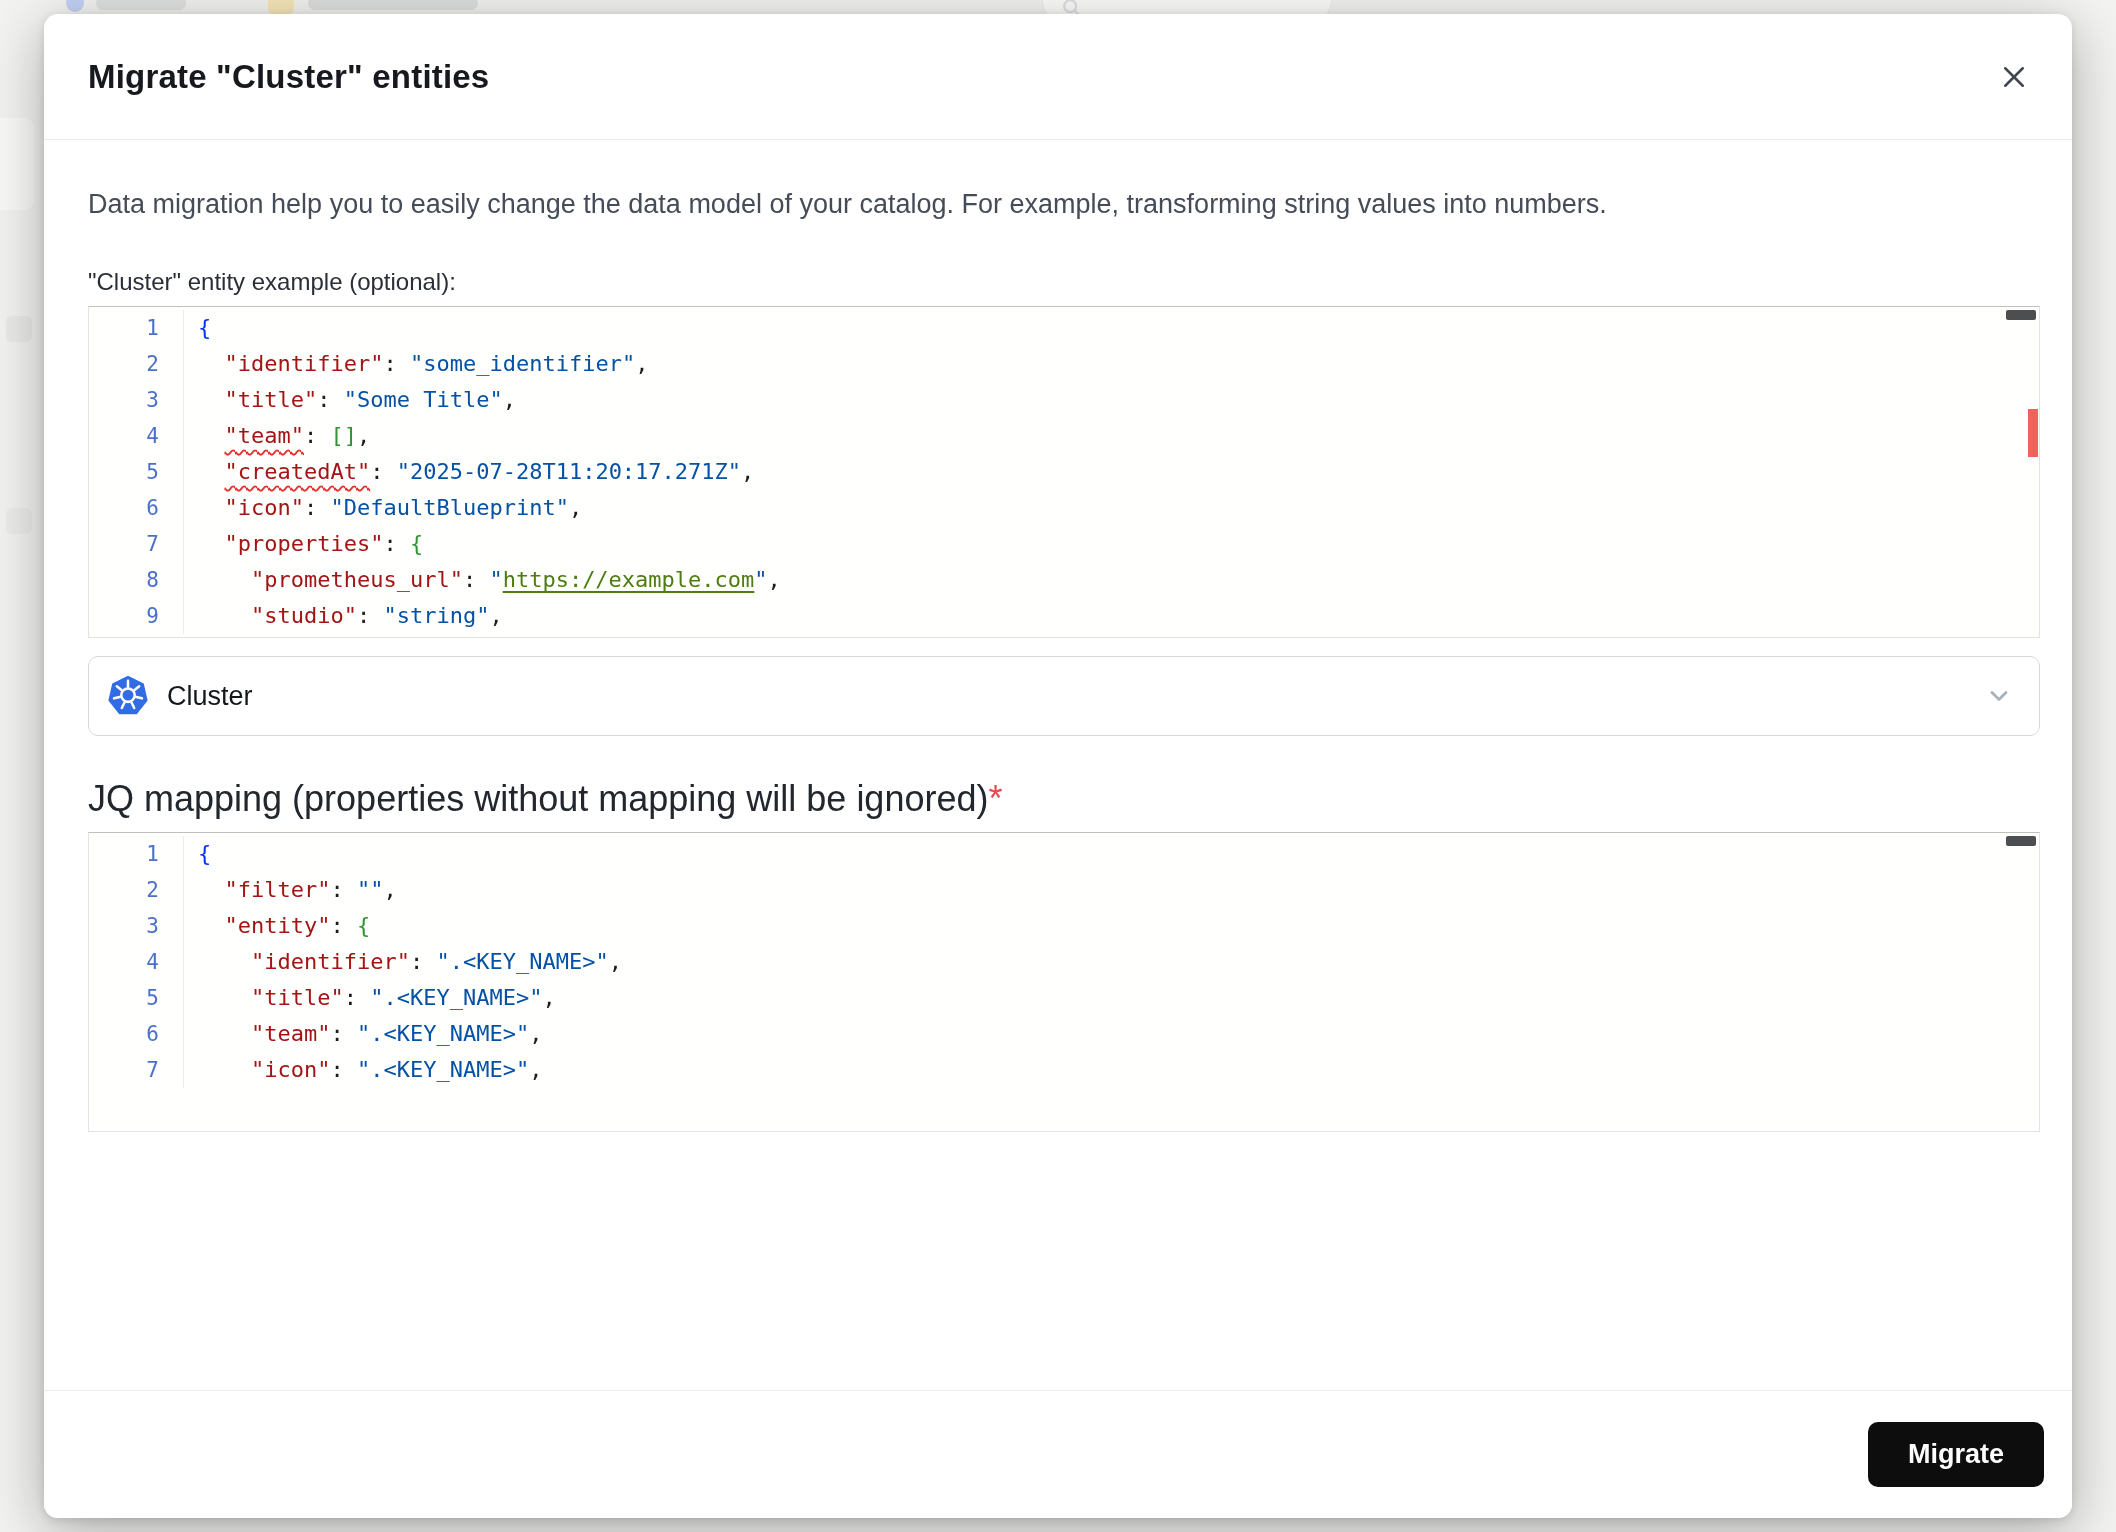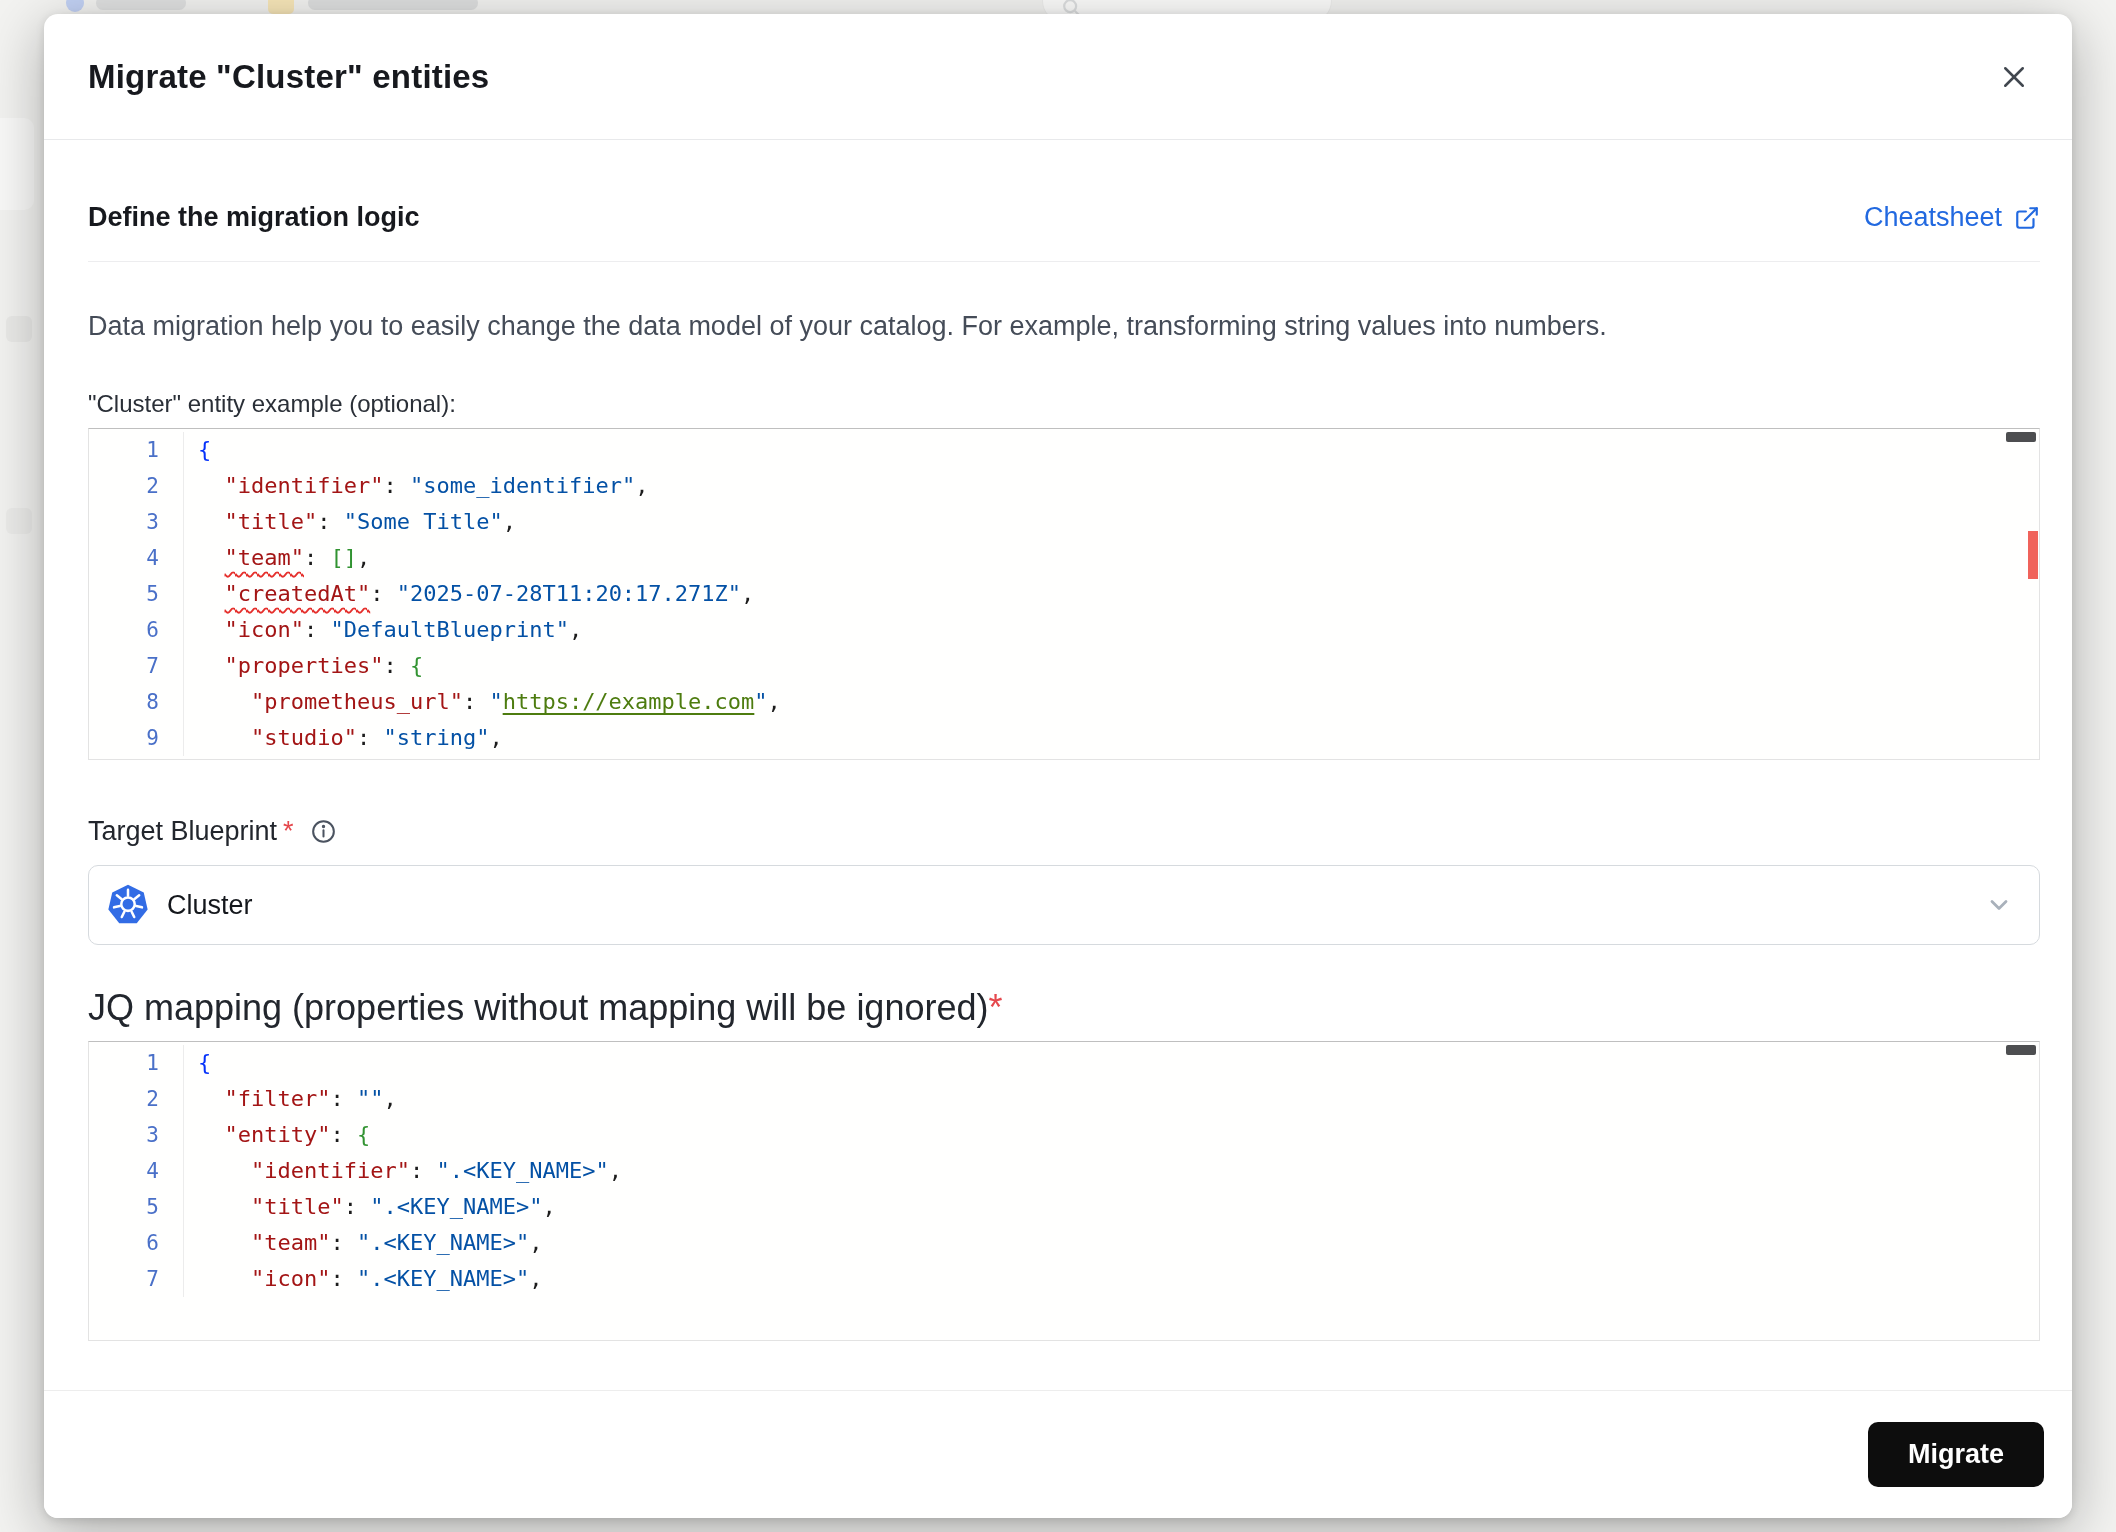--- a/index.html
+++ b/index.html
@@ -135,31 +135,20 @@
     <button class="close-btn">
       <svg width="30" height="30" viewBox="0 0 24 24" fill="none" stroke="#41474f" stroke-width="2" stroke-linecap="round">
         <line x1="5" y1="5" x2="19" y2="19"></line>
           <line x1="19" y1="5" x2="5" y2="19"></line>
       </svg>
     </button>
   </div>
 
   <div class="modal-body">
 
-    <div class="section-row">
-      <div class="section-heading">Define the migration logic</div>
-      <a class="cheatsheet-link">
-        <span>Cheatsheet</span>
-        <svg width="26" height="26" viewBox="0 0 24 24" fill="none" stroke="#2269e0" stroke-width="2" stroke-linecap="round" stroke-linejoin="round">
-          <path d="M18 13v6a2 2 0 0 1-2 2H5a2 2 0 0 1-2-2V8a2 2 0 0 1 2-2h6"></path>
-          <polyline points="15 3 21 3 21 9"></polyline>
-          <line x1="10" y1="14" x2="21" y2="3"></line>
-        </svg>
-      </a>
-    </div>
 
     <p class="desc">Data migration help you to easily change the data model of your catalog. For example, transforming string values into numbers.</p>
 
     <div class="code-label">"Cluster" entity example (optional):</div>
 
     <div class="editor">
       <div class="code-lines">
           <div class="line">
             <span class="ln">1</span>
             <span class="line-code"><span class="tk-b">{</span></span>
@@ -194,31 +183,20 @@
           </div>
           <div class="line">
             <span class="ln">9</span>
             <span class="line-code"><span class="tk-p">    </span><span class="tk-k">"studio"</span><span class="tk-p">: </span><span class="tk-v">"string"</span><span class="tk-p">,</span></span>
           </div>
         </div>
       <div class="vthumb"></div>
       <div class="overview-marker"></div>
     </div>
 
-    <div class="field-row">
-      <span>Target Blueprint</span>
-        <span class="req">*</span>
-      <span class="info-icon">
-        <svg width="27" height="27" viewBox="0 0 24 24" fill="none" stroke="#4b5360" stroke-width="1.8" stroke-linecap="round">
-          <circle cx="12" cy="12" r="9.2"></circle>
-          <line x1="12" y1="11" x2="12" y2="16.5"></line>
-          <circle cx="12" cy="7.6" r="0.6" fill="#4b5360"></circle>
-        </svg>
-      </span>
-    </div>
 
     <div class="select">
       <svg width="42" height="42" viewBox="0 0 100 100">
         <polygon points="50,2 87.5,20.1 96.8,60.7 70.8,93.3 29.2,93.3 3.2,60.7 12.5,20.1" fill="#326CE5"></polygon>
         <g stroke="#ffffff" stroke-width="6" fill="none" stroke-linecap="round">
           <circle cx="50" cy="48" r="16"></circle>
           <line x1="50" y1="14" x2="50" y2="28"></line>
           <line x1="76.6" y1="27.0" x2="65.6" y2="35.6"></line>
           <line x1="83.2" y1="55.6" x2="69.5" y2="52.5"></line>
           <line x1="64.8" y1="78.6" x2="58.7" y2="66.0"></line>

